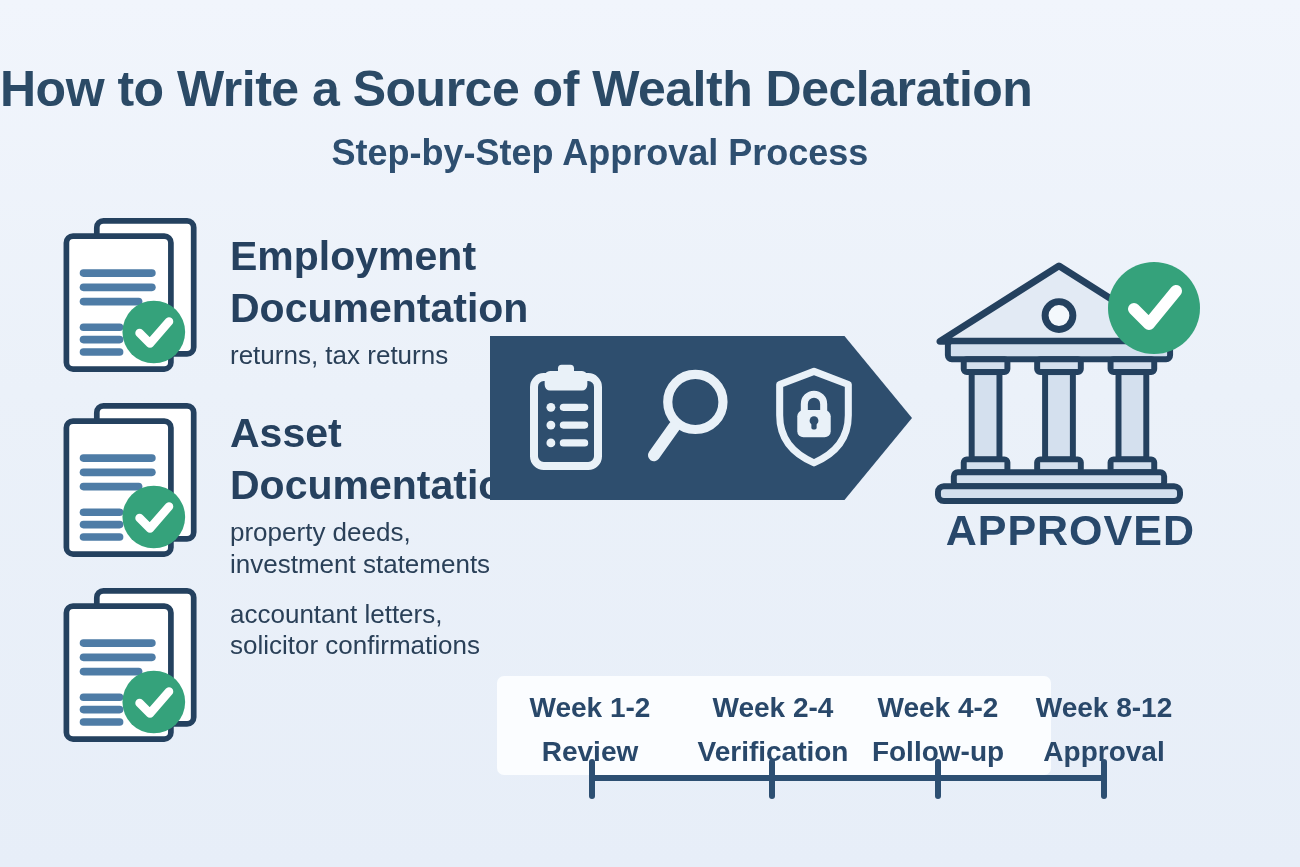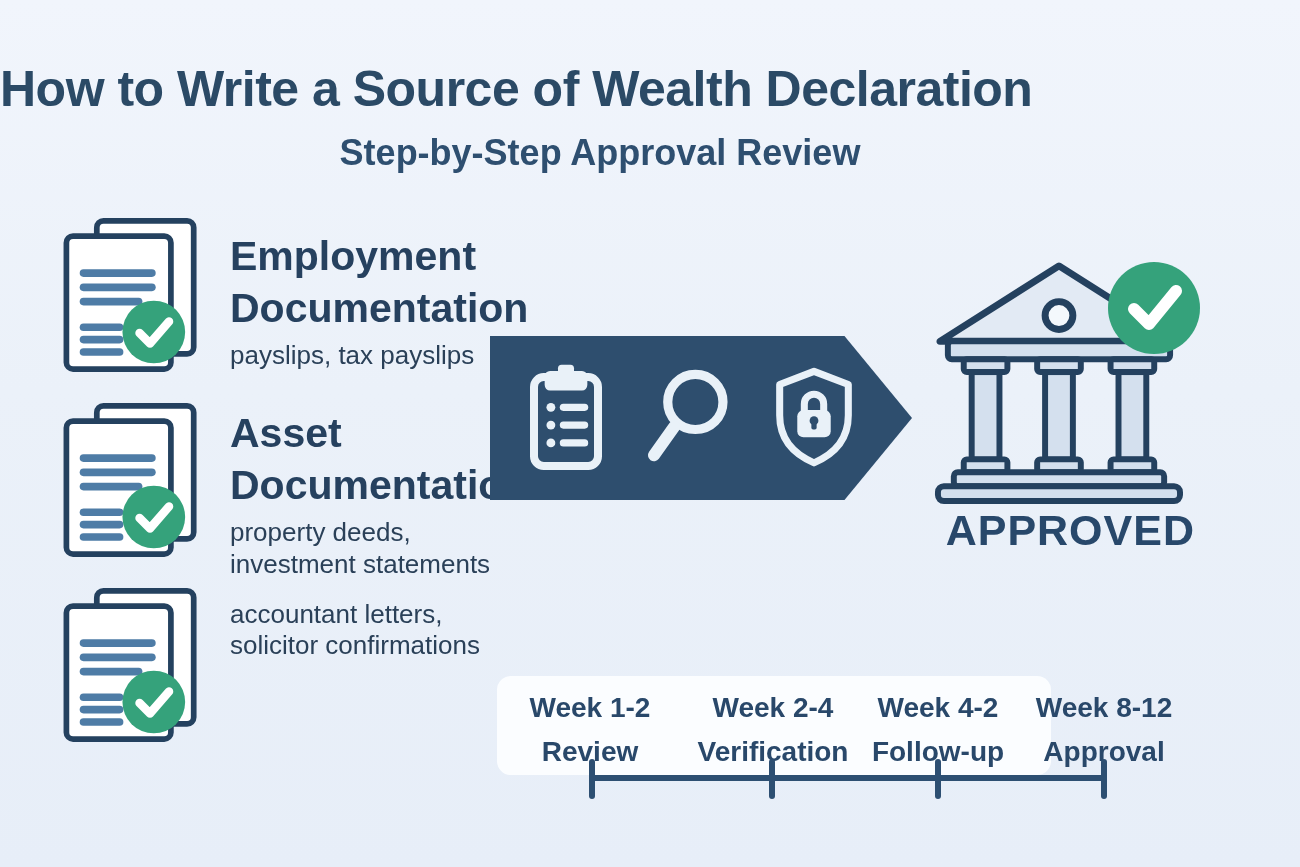--- a/index.html
+++ b/index.html
@@ -64,62 +64,62 @@
   .approved-label {
     left: 920px; top: 506px; width: 275px;
     text-align: right;
     font-size: 43px; font-weight: 800; letter-spacing: 1px;
     color: #28486b;
   }
 
   
   .timeline-panel {
     left: 497px; top: 676px; width: 554px; height: 99px;
-    background: #fbfdff; border-radius: 14px;
+    background: #fbfdff; border-radius: 7px;
   }
   .timeline-stage {
     position: absolute; top: 16px;
     transform: translateX(-50%);
     text-align: center; white-space: nowrap;
     color: #29486a;
   }
   .timeline-stage .week { font-size: 28px; font-weight: 600; }
   .timeline-stage .stage-label { font-size: 28px; font-weight: 700; margin-top: 12px; }
   #stage-1 { left: 93px; }
   #stage-2 { left: 276px; }
   #stage-3 { left: 441px; }
   #stage-4 { left: 607px; }
   .timeline-axis { left: 558px; top: 752px; width: 584px; height: 52px; }
 </style>
 </head>
 <body>
 
 <h1 class="abs title">How to Write a Source of Wealth Declaration</h1>
-<h2 class="abs subtitle">Step-by-Step Approval Review</h2>
+<h2 class="abs subtitle">Step-by-Step Approval Process</h2>
 
 <div class="abs doc-item" id="doc-item-1">
   <span class="doc-icon">
     <svg width="152" height="162" viewBox="0 0 160 170">
       <rect x="44" y="8" width="102" height="140" rx="7" fill="#ffffff" stroke="#24415f" stroke-width="6"></rect>
       <rect x="12" y="24" width="110" height="140" rx="7" fill="#ffffff" stroke="#24415f" stroke-width="6"></rect>
       <g stroke="#4e7ca6" stroke-width="8" stroke-linecap="round">
         <line x1="30" y1="63" x2="102" y2="63"></line>
         <line x1="30" y1="78" x2="102" y2="78"></line>
         <line x1="30" y1="93" x2="88" y2="93"></line>
         <line x1="30" y1="120" x2="68" y2="120"></line>
         <line x1="30" y1="133" x2="68" y2="133"></line>
         <line x1="30" y1="146" x2="68" y2="146"></line>
       </g>
       <circle cx="104" cy="125" r="33" fill="#35a27b"></circle>
       <path d="M89 126 l11 11 l20 -23" fill="none" stroke="#ffffff" stroke-width="9" stroke-linecap="round" stroke-linejoin="round"></path>
     </svg>
   </span>
   <div class="doc-text">
     <div class="doc-heading">Employment Documentation</div>
-    <div class="doc-detail">payslips, tax payslips</div>
+    <div class="doc-detail">returns, tax returns</div>
   </div>
 </div>
 
 <div class="abs doc-item" id="doc-item-2">
   <span class="doc-icon">
     <svg width="152" height="162" viewBox="0 0 160 170">
       <rect x="44" y="8" width="102" height="140" rx="7" fill="#ffffff" stroke="#24415f" stroke-width="6"></rect>
       <rect x="12" y="24" width="110" height="140" rx="7" fill="#ffffff" stroke="#24415f" stroke-width="6"></rect>
       <g stroke="#4e7ca6" stroke-width="8" stroke-linecap="round">
         <line x1="30" y1="63" x2="102" y2="63"></line>

